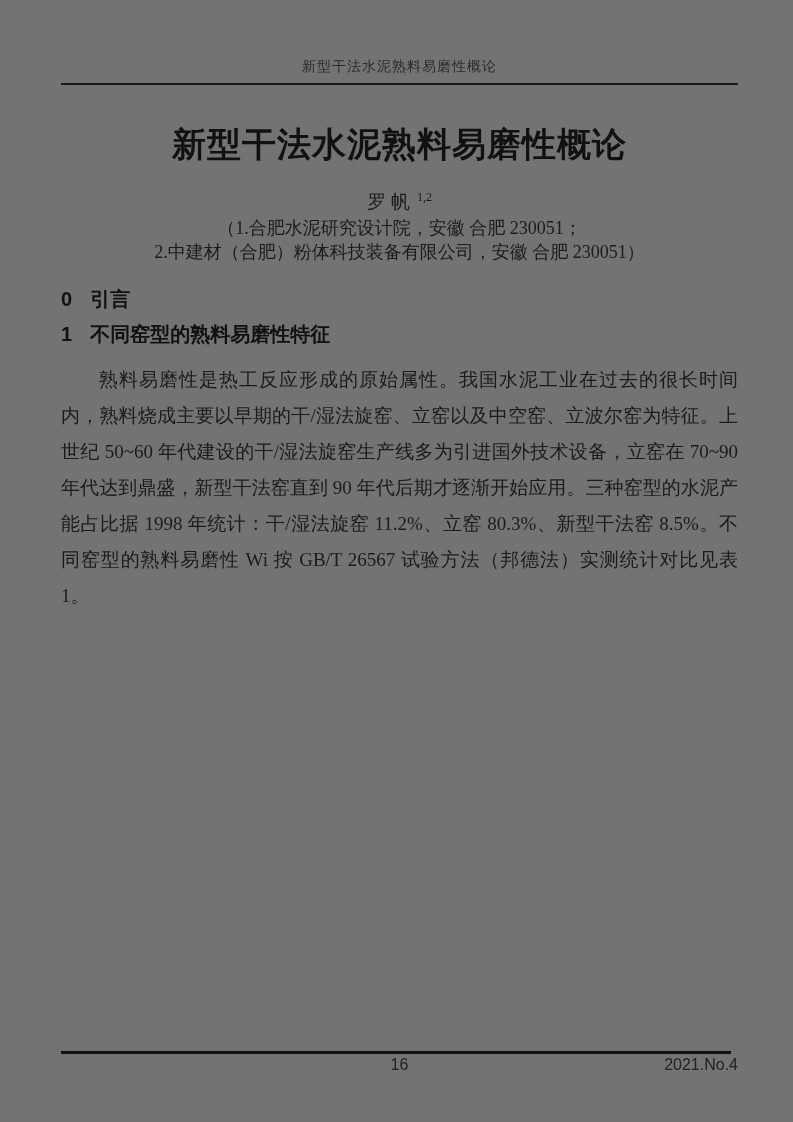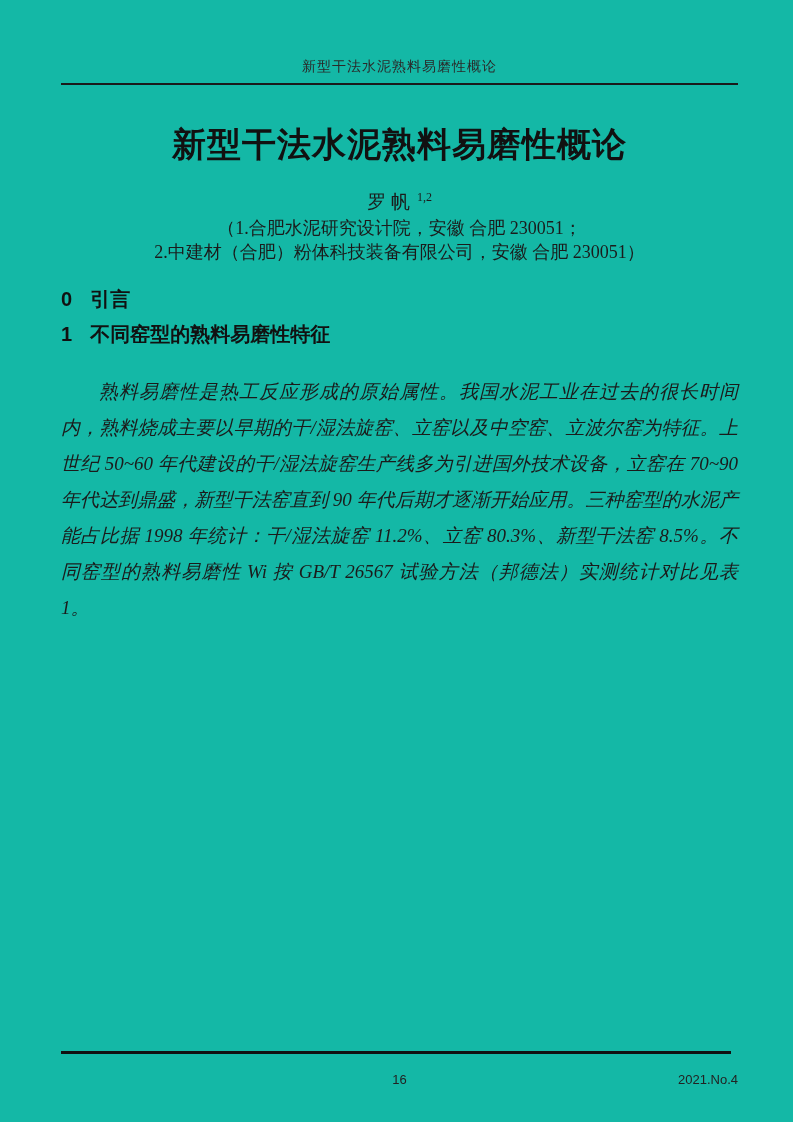--- a/index.html
+++ b/index.html
@@ -5,21 +5,21 @@
     html, body {
       margin: 0;
       padding: 0;
       background: #d9d9d9;
     }
     .page {
       position: relative;
       width: 793px;
       height: 1122px;
       margin: 0 auto;
-      background: #14b8a6;
+      background: #737373;
       overflow: hidden;
       color: #1b1b1b;
       font-family: "Liberation Serif", "DejaVu Serif", serif;
     }
     .content {
       position: absolute;
       left: 61px;
       top: 0;
       width: 677px;
     }
@@ -87,44 +87,43 @@
       font-size: 19px;
       line-height: 36px;
       text-align: justify;
       text-indent: 2em;
       word-break: break-all;
     }
     p.first-after-heading {
       margin-top: 3px;
     }
     p.after-heading-2 {
-      margin-top: 25px;
-      font-style: italic;
+      margin-top: 13px;
     }
     p.stretch-last {
       text-align-last: justify;
     }
     
     .footer {
       position: absolute;
       left: 61px;
       bottom: 0;
       width: 677px;
       height: 71px;
     }
     .footer-rule {
       border-bottom: 3px solid #111;
       height: 0;
       width: 670px;
     }
     .footer-row {
       position: relative;
-      margin-top: 18px;
+      margin-top: 3px;
       font-family: "Liberation Sans", "DejaVu Sans", sans-serif;
-      font-size: 13px;
+      font-size: 16px;
       line-height: 16px;
       color: #222;
     }
     .page-number {
       display: block;
       text-align: center;
     }
     .issue-label {
       position: absolute;
       right: 0;

